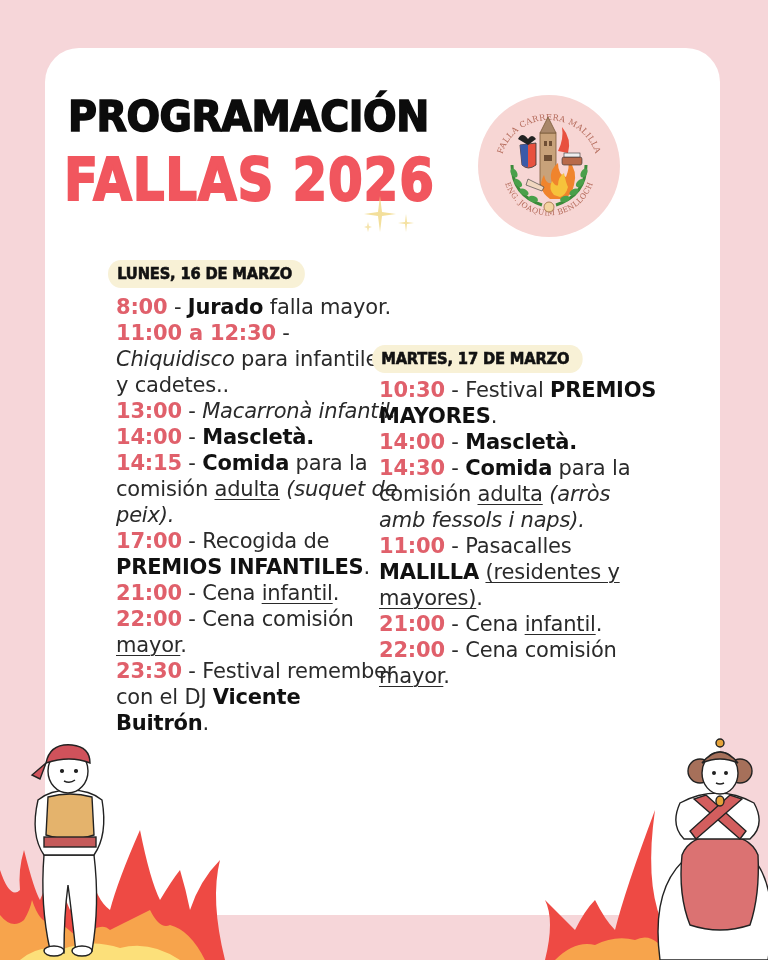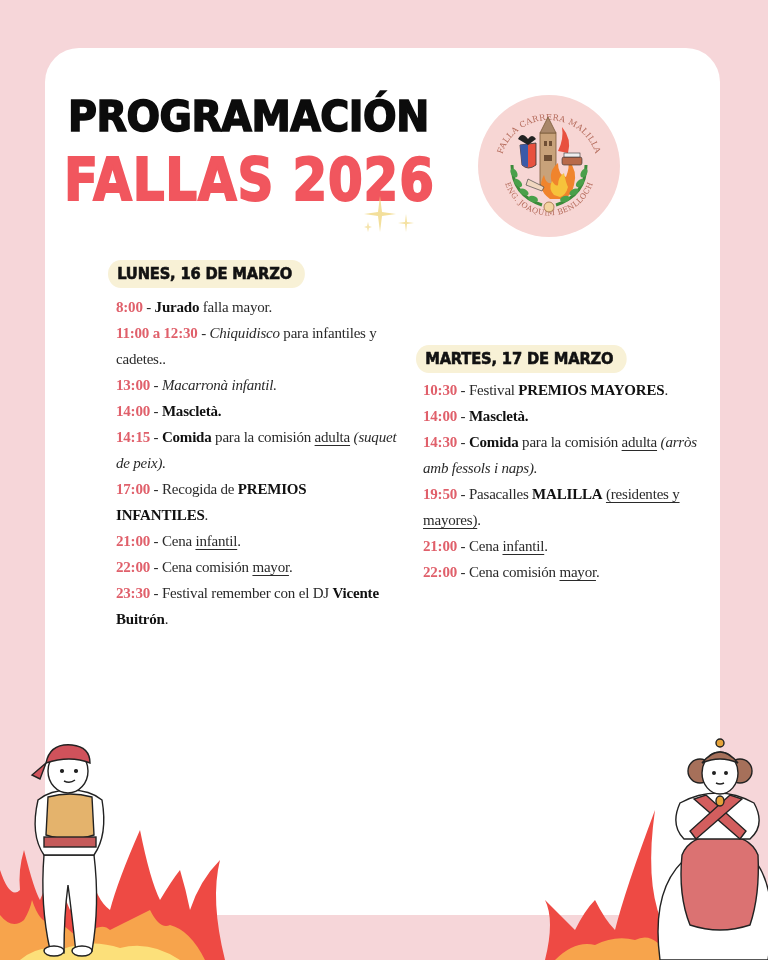--- a/index.html
+++ b/index.html
@@ -47,21 +47,21 @@
   .logo {
     position: absolute;
     left: 478px; top: 95px;
     width: 142px; height: 142px;
     border-radius: 50%;
     background: #f7d6d4;
   }
 
   .col { position: absolute; }
   .col.left { left: 108px; top: 260px; width: 290px; }
-  .col.right { left: 416px; top: 345px; width: 290px; }
+  .col.right { left: 372px; top: 345px; width: 290px; }
 
   .day-pill {
     display: inline-block;
     background: #f8f1d6;
     border-radius: 14px;
     padding: 2px 14px 2px 10px;
     font-family: "DejaVu Sans", sans-serif;
     font-weight: 900;
     font-size: 16px;
     color: #121212;
@@ -69,26 +69,25 @@
     transform: scaleX(0.92);
     transform-origin: left center;
     white-space: nowrap;
     height: 28px;
     line-height: 24px;
     -webkit-text-stroke: 0.6px #121212;
   }
   .items { margin-top: 6px; padding-left: 8px; }
   .col.right .items { padding-left: 7px; margin-top: 4px; }
   .item {
-    font-size: 15px;
+    font-size: 21px;
     line-height: 26px;
     color: #2a2a2a;
     font-weight: 400;
     letter-spacing: -0.2px;
-    font-family: Liberation Serif, serif;
   }
   .time { color: #e0606b; font-weight: 700; }
   .b { font-weight: 700; color: #111; }
   .i { font-style: italic; margin-top: 10px; }
   .u { text-decoration: underline; text-underline-offset: 3px; text-decoration-thickness: 1px; }
 
   .decor { position: absolute; }
 </style>
 </head>
 <body>
@@ -168,21 +167,21 @@
       <div class="item"><span class="time">23:30</span><span> - </span><span>Festival remember con el DJ </span><span class="b">Vicente Buitrón</span><span>.</span></div>
     </div>
 </div>
 
 <div class="col right">
   <div class="day-pill">MARTES, 17 DE MARZO</div>
   <div class="items">
       <div class="item"><span class="time">10:30</span><span> - </span><span>Festival </span><span class="b">PREMIOS MAYORES</span><span>.</span></div>
       <div class="item"><span class="time">14:00</span><span> - </span><span class="b">Mascletà.</span></div>
       <div class="item"><span class="time">14:30</span><span> - </span><span class="b">Comida</span><span> para la comisión </span><span class="u">adulta</span><span class="i"> (arròs amb fessols i naps).</span></div>
-      <div class="item"><span class="time">19:50</span><span> - </span><span>Pasacalles </span><span class="b">MALILLA</span><span> </span><span class="u">(residentes y mayores)</span><span>.</span></div>
+      <div class="item"><span class="time">11:00</span><span> - </span><span>Pasacalles </span><span class="b">MALILLA</span><span> </span><span class="u">(residentes y mayores)</span><span>.</span></div>
       <div class="item"><span class="time">21:00</span><span> - </span><span>Cena </span><span class="u">infantil</span><span>.</span></div>
       <div class="item"><span class="time">22:00</span><span> - </span><span>Cena comisión </span><span class="u">mayor</span><span>.</span></div>
     </div>
 </div>
 
 <svg class="decor" style="left:0;top:820px;" width="260" height="140" viewBox="0 0 260 140">
   <path d="M0 140 L0 50 Q10 80 20 70 Q18 50 24 30 Q34 70 40 80 Q50 60 48 40 Q62 70 70 90 Q80 70 90 50 Q96 80 110 90 Q118 60 140 10 Q150 60 160 80 Q172 60 180 50 Q186 70 190 90 Q200 60 220 40 Q210 80 225 140 Z" fill="#ee4a44"></path>
   <path d="M0 140 L0 95 Q12 110 24 100 Q30 90 32 80 Q42 110 56 100 Q70 110 80 120 Q100 100 110 110 Q130 100 150 90 Q160 110 170 105 Q190 110 205 140 Z" fill="#f7a44c"></path>
   <path d="M20 140 Q40 124 60 130 Q90 118 120 128 Q150 120 180 140 Z" fill="#fce07a"></path>
 </svg>

